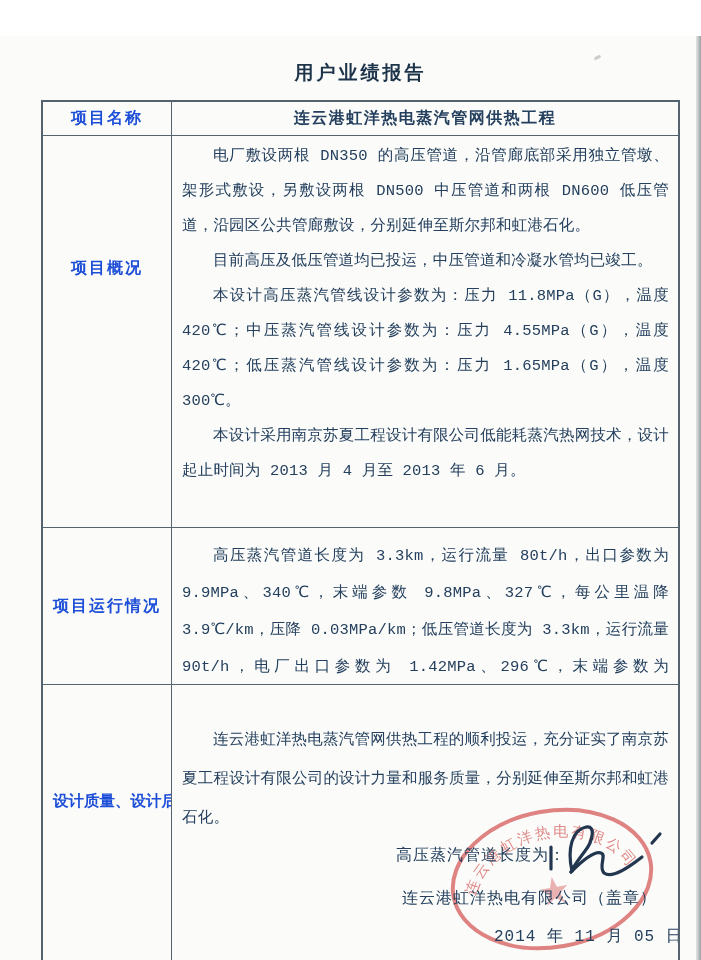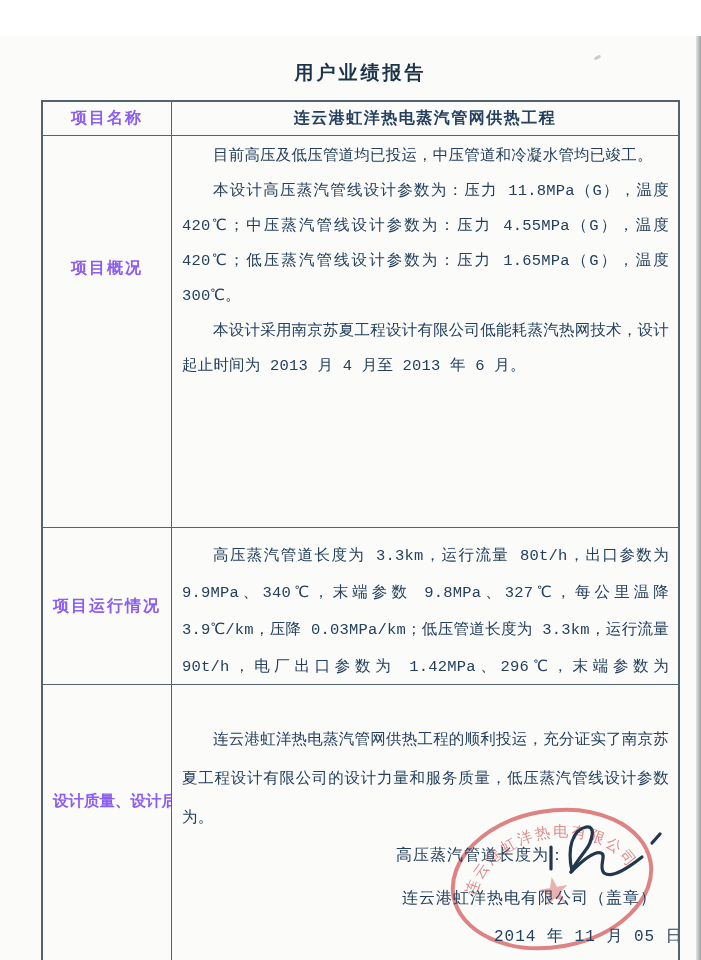--- a/index.html
+++ b/index.html
@@ -30,21 +30,21 @@
   .row-name{height:33px;}
   .row-overview{height:392px;}
   .row-operation{height:157px;}
   .row-evaluation{height:307px;}
   .label-cell{
     width:129px;flex:0 0 129px;
     box-sizing:border-box;
     border-right:1px solid #55636f;
     display:flex;align-items:center;justify-content:center;
     font-size:16px;font-weight:bold;letter-spacing:2px;
-    color:#8b5cf6;
+    color:#1d4ed8;
     overflow:hidden;
   }
   .label-top{align-items:flex-start;padding-top:122px;}
   .label-multi{
     flex-direction:row;align-items:stretch;justify-content:flex-start;
     padding:95px 10px 0 10px;letter-spacing:0;
   }
   .label-multi .label-line{
     line-height:42px;font-size:15.5px;
     text-align:justify;text-align-last:justify;
@@ -109,20 +109,21 @@
 
     <div class="row row-name">
       <div class="label-cell">项目名称</div>
       <div class="content-cell center-cell">连云港虹洋热电蒸汽管网供热工程</div>
     </div>
 
     <div class="row row-overview">
       <div class="label-cell label-top">项目概况</div>
       <div class="content-cell">
         <div class="para-block">
+          <p>电厂敷设两根 DN350 的高压管道，沿管廊底部采用独立管墩、架形式敷设，另敷设两根 DN500 中压管道和两根 DN600 低压管道，沿园区公共管廊敷设，分别延伸至斯尔邦和虹港石化。</p>
           <p>目前高压及低压管道均已投运，中压管道和冷凝水管均已竣工。</p>
           <p>本设计高压蒸汽管线设计参数为：压力 11.8MPa（G），温度 420℃；中压蒸汽管线设计参数为：压力 4.55MPa（G），温度 420℃；低压蒸汽管线设计参数为：压力 1.65MPa（G），温度 300℃。</p>
           <p>本设计采用南京苏夏工程设计有限公司低能耗蒸汽热网技术，设计起止时间为 2013 月 4 月至 2013 年 6 月。</p>
         </div>
       </div>
     </div>
 
     <div class="row row-operation">
       <div class="label-cell">项目运行情况</div>
       <div class="content-cell">
@@ -133,21 +134,21 @@
     </div>
 
     <div class="row row-evaluation">
       <div class="label-cell label-multi">
         <div class="label-line">设计质量、设计</div>
         <div class="label-line">后现场服务等</div>
         <div class="label-line">方面综合评价</div>
       </div>
       <div class="content-cell">
         <div class="para-block">
-          <p>连云港虹洋热电蒸汽管网供热工程的顺利投运，充分证实了南京苏夏工程设计有限公司的设计力量和服务质量，低压蒸汽管线设计参数为。</p>
+          <p>连云港虹洋热电蒸汽管网供热工程的顺利投运，充分证实了南京苏夏工程设计有限公司的设计力量和服务质量，分别延伸至斯尔邦和虹港石化。</p>
         </div>
 
         <svg class="company-seal" viewBox="-125 -90 250 180" xmlns="http://www.w3.org/2000/svg">
           <ellipse cx="0" cy="0" rx="100" ry="68" fill="none" stroke="#d85f5f" stroke-width="4" opacity="0.9"></ellipse>
           <path id="seal-arc" d="M -80 8 A 82 64 0 0 1 80 8" fill="none"></path>
           <text fill="#d85f5f" font-size="15" letter-spacing="2.5" opacity="0.85">
             <textPath href="#seal-arc" startOffset="50%" text-anchor="middle">连云港虹洋热电有限公司</textPath>
           </text>
           <path d="M 0 -2 L 3.5 8.5 L 14 8.5 L 5.5 15 L 9 25.5 L 0 19 L -9 25.5 L -5.5 15 L -14 8.5 L -3.5 8.5 Z" fill="#d85f5f" opacity="0.55"></path>
         </svg>

